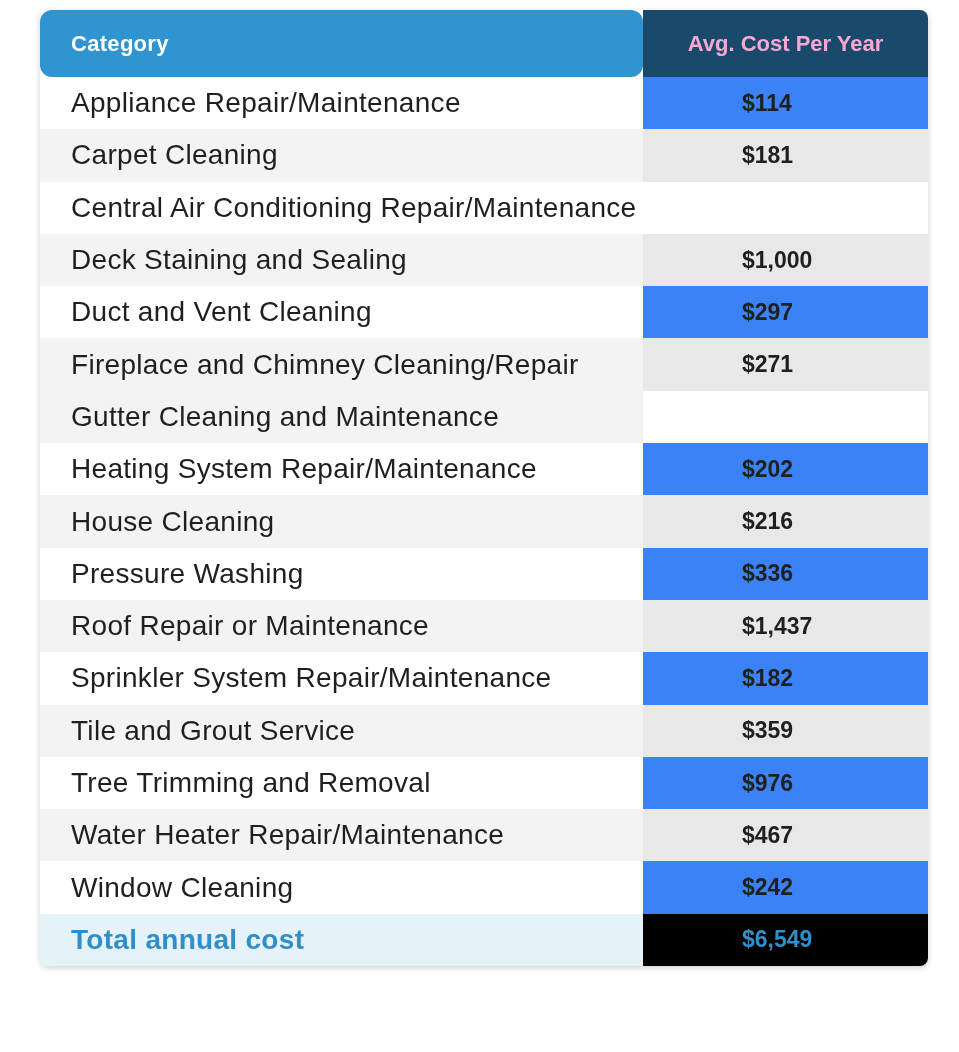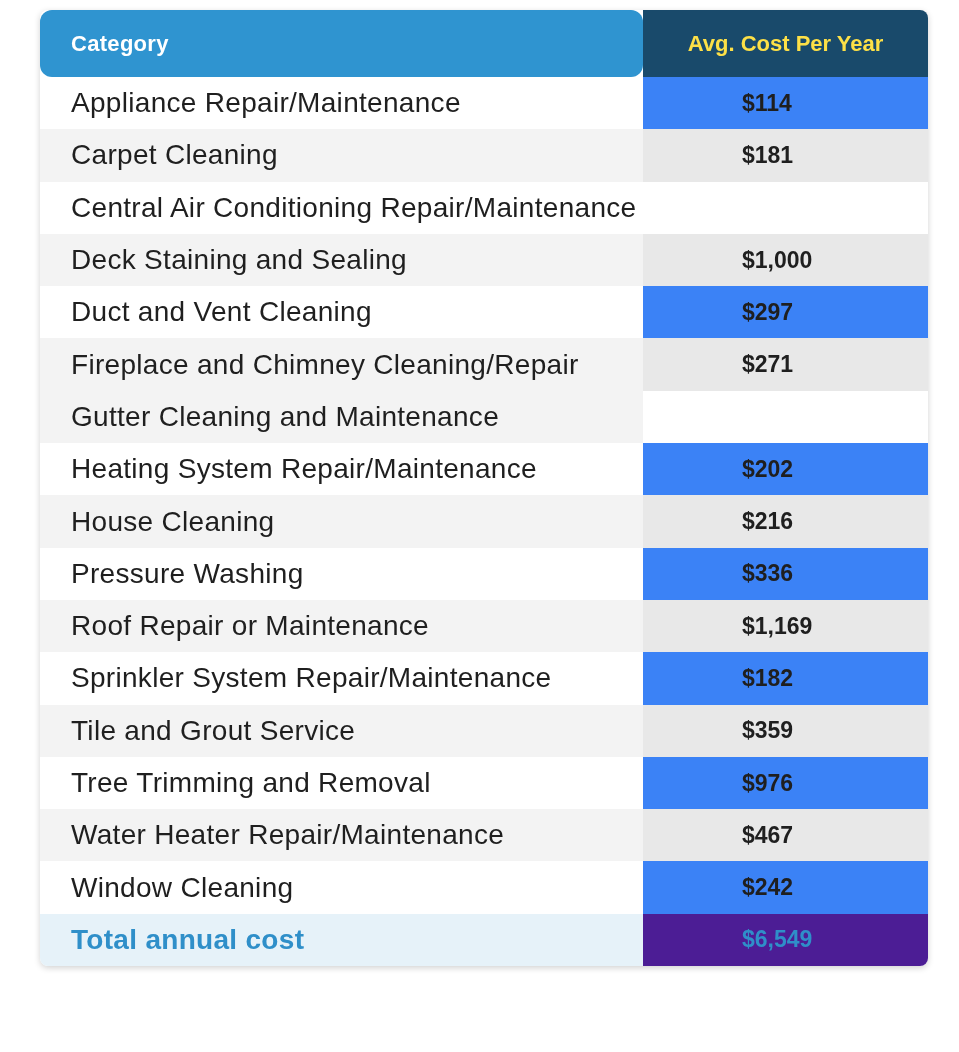--- a/index.html
+++ b/index.html
@@ -8,27 +8,27 @@
     position:absolute; left:40px; top:10px; width:888px;
     border-radius:8px; overflow:hidden;
     box-shadow:0 2px 6px rgba(0,0,0,0.18);
     background:#fff;
   }
   .row { display:flex; height:52.3px; align-items:center; }
   .cell-cat { width:603px; padding-left:31px; box-sizing:border-box; font-size:28px; color:#1f1f1f; height:100%; display:flex; align-items:center; letter-spacing:0.3px; }
   .cell-cost { flex:1; height:100%; display:flex; align-items:center; padding-left:99px; box-sizing:border-box; font-size:23px; font-weight:bold; color:#1f1f1f; }
   .header { height:67px; }
   .header .cell-cat { background:#2f94d0; color:#fff; font-weight:bold; font-size:22px;border-radius:12px; }
-  .header .cell-cost { background:#194a6b; color:#fde047; font-weight:bold; font-size:22px; padding-left:0; justify-content:center; }
+  .header .cell-cost { background:#194a6b; color:#f9a8d4; font-weight:bold; font-size:22px; padding-left:0; justify-content:center; }
   .row.odd .cell-cat { background:#ffffff; }
   .row.odd .cell-cost { background:#3b82f6; }
   .row.even .cell-cat { background:#f3f3f3; }
   .row.even .cell-cost { background:#e8e8e8; }
   .row.total .cell-cat { background:#e6f2f9; color:#2f8fc9; font-weight:bold; }
-  .row.total .cell-cost { background:#4c1d95; color:#2f8fc9; }
+  .row.total .cell-cost { background:#000000; color:#2f8fc9; }
 </style>
 </head>
 <body>
 
 <div class="table">
   <div class="row header">
     <div class="cell-cat">Category</div>
     <div class="cell-cost">Avg. Cost Per Year</div>
   </div>
   <div id="rows">
@@ -65,21 +65,21 @@
       <div class="row even">
         <div class="cell-cat">House Cleaning</div>
         <div class="cell-cost">$216</div>
       </div>
       <div class="row odd">
         <div class="cell-cat">Pressure Washing</div>
         <div class="cell-cost">$336</div>
       </div>
       <div class="row even">
         <div class="cell-cat">Roof Repair or Maintenance</div>
-        <div class="cell-cost">$1,169</div>
+        <div class="cell-cost">$1,437</div>
       </div>
       <div class="row odd">
         <div class="cell-cat">Sprinkler System Repair/Maintenance</div>
         <div class="cell-cost">$182</div>
       </div>
       <div class="row even">
         <div class="cell-cat">Tile and Grout Service</div>
         <div class="cell-cost">$359</div>
       </div>
       <div class="row odd">

